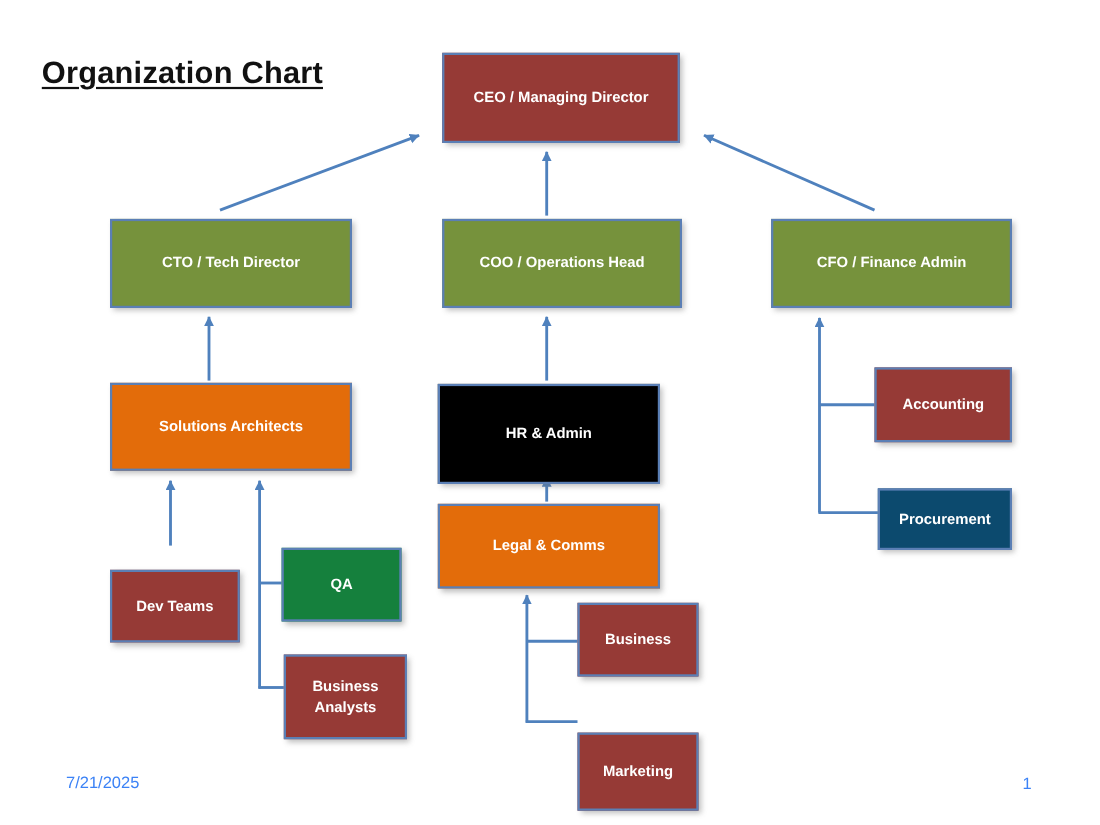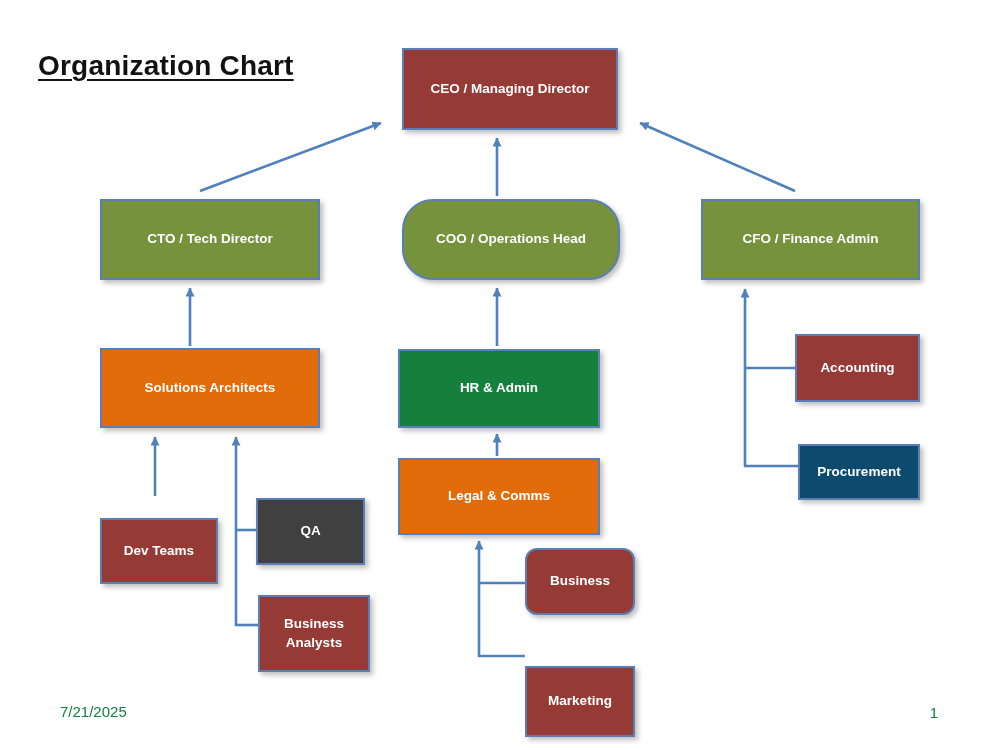--- a/index.html
+++ b/index.html
@@ -13,21 +13,21 @@
     text-decoration:underline;text-underline-offset:4px;letter-spacing:0.2px;
   }
   .node{
     position:absolute;display:flex;align-items:center;justify-content:center;
     text-align:center;color:#ffffff;font-weight:bold;font-size:13.5px;
     border:2px solid #5b7fb5;box-sizing:border-box;line-height:1.35;
     box-shadow:3px 3px 5px rgba(110,110,110,0.45);padding:4px 8px;
     cursor:default;
   }
   #connector-layer{position:absolute;left:0;top:0;pointer-events:none;}
-  .footer-text{position:absolute;color:#15803d;font-size:15px;}
+  .footer-text{position:absolute;color:#3b82f6;font-size:15px;}
   #slide-date{left:60px;top:703px;}
   #slide-page{right:62px;top:704px;}
 </style>
 </head>
 <body>
 
 <div id="slide">
 
   <h1 id="title">Organization Chart</h1>
 
@@ -59,40 +59,40 @@
       <line x1="479" y1="657" x2="479" y2="541" marker-end="url(#arrow)"></line>
       <line x1="479" y1="583" x2="525" y2="583"></line>
       <line x1="478" y1="656" x2="525" y2="656"></line>
     </g>
   </svg>
 
   <div class="node" style="left: 402px; top: 48px; width: 216px; height: 82px; background: rgb(150, 58, 54);">CEO / Managing Director</div>
 
   <div class="node" style="left: 100px; top: 199px; width: 220px; height: 81px; background: rgb(118, 146, 60);">CTO / Tech Director</div>
 
-  <div class="node" style="left: 402px; top: 199px; width: 218px; height: 81px; background: rgb(118, 146, 60); border-radius: 31px;">COO / Operations Head</div>
+  <div class="node" style="left: 402px; top: 199px; width: 218px; height: 81px; background: rgb(118, 146, 60);">COO / Operations Head</div>
 
   <div class="node" style="left: 701px; top: 199px; width: 219px; height: 81px; background: rgb(118, 146, 60);">CFO / Finance Admin</div>
 
   <div class="node" style="left: 100px; top: 348px; width: 220px; height: 80px; background: rgb(227, 108, 10);">Solutions Architects</div>
 
-  <div class="node" style="left: 398px; top: 349px; width: 202px; height: 79px; background: #15803d;">HR &amp; Admin</div>
+  <div class="node" style="left: 398px; top: 349px; width: 202px; height: 91px; background: #000000;">HR &amp; Admin</div>
 
   <div class="node" style="left: 398px; top: 458px; width: 202px; height: 77px; background: rgb(227, 108, 10);">Legal &amp; Comms</div>
 
   <div class="node" style="left: 795px; top: 334px; width: 125px; height: 68px; background: rgb(150, 58, 54);">Accounting</div>
 
   <div class="node" style="left: 798px; top: 444px; width: 122px; height: 56px; background: #0c4a6e;">Procurement</div>
 
   <div class="node" style="left: 100px; top: 499px; width: 118px; height: 66px; background: rgb(150, 58, 54); margin-top: 19px;">Dev Teams</div>
 
-  <div class="node" style="left: 256px; top: 498px; width: 109px; height: 67px; background: #404040;">QA</div>
+  <div class="node" style="left: 256px; top: 498px; width: 109px; height: 67px; background: #15803d;">QA</div>
 
   <div class="node" style="left: 258px; top: 595px; width: 112px; height: 77px; background: rgb(150, 58, 54);">Business Analysts</div>
 
-  <div class="node" style="left: 525px; top: 548px; width: 110px; height: 67px; background: rgb(150, 58, 54); border-radius: 12px;">Business</div>
+  <div class="node" style="left: 525px; top: 548px; width: 110px; height: 67px; background: rgb(150, 58, 54);">Business</div>
 
   <div class="node" style="left: 525px; top: 632px; width: 110px; height: 71px; background: rgb(150, 58, 54); margin-top: 34px;">Marketing</div>
 
   <div class="footer-text" id="slide-date">7/21/2025</div>
   <div class="footer-text" id="slide-page">1</div>
 
 </div>
 
 </body></html>

